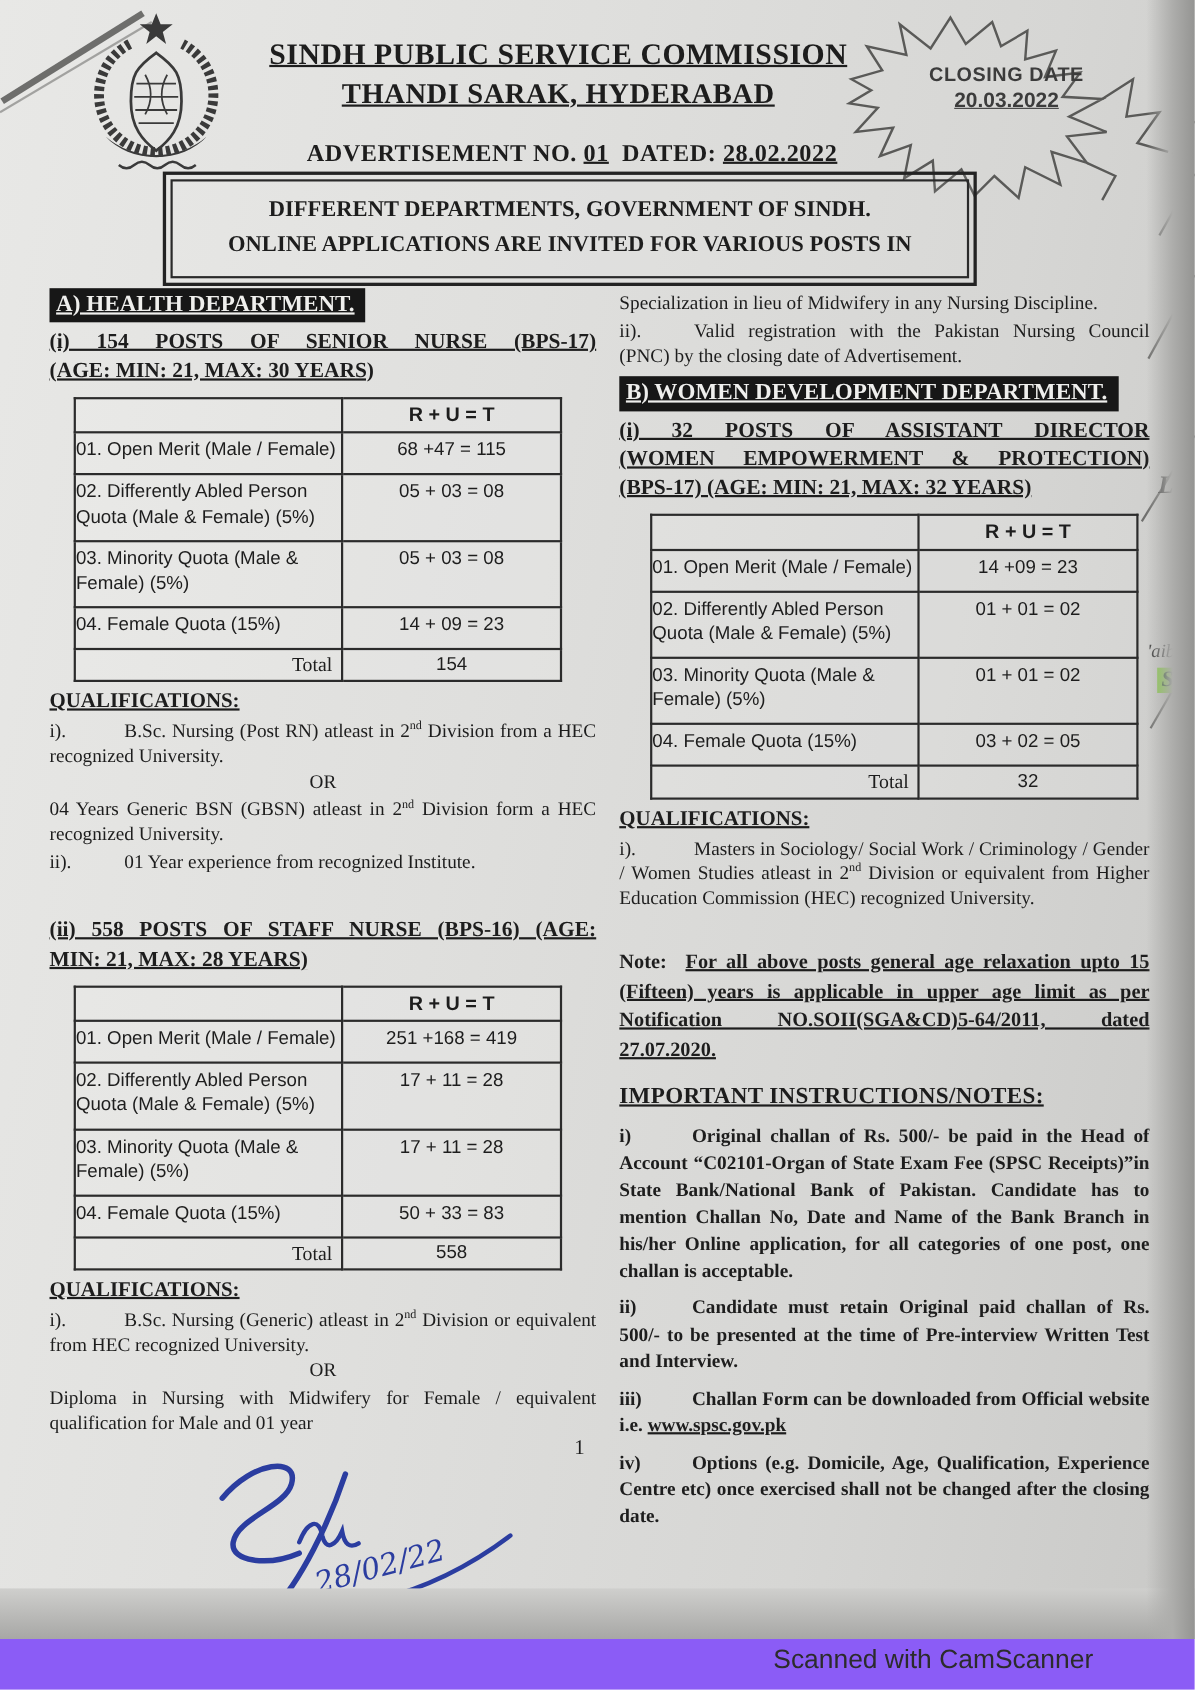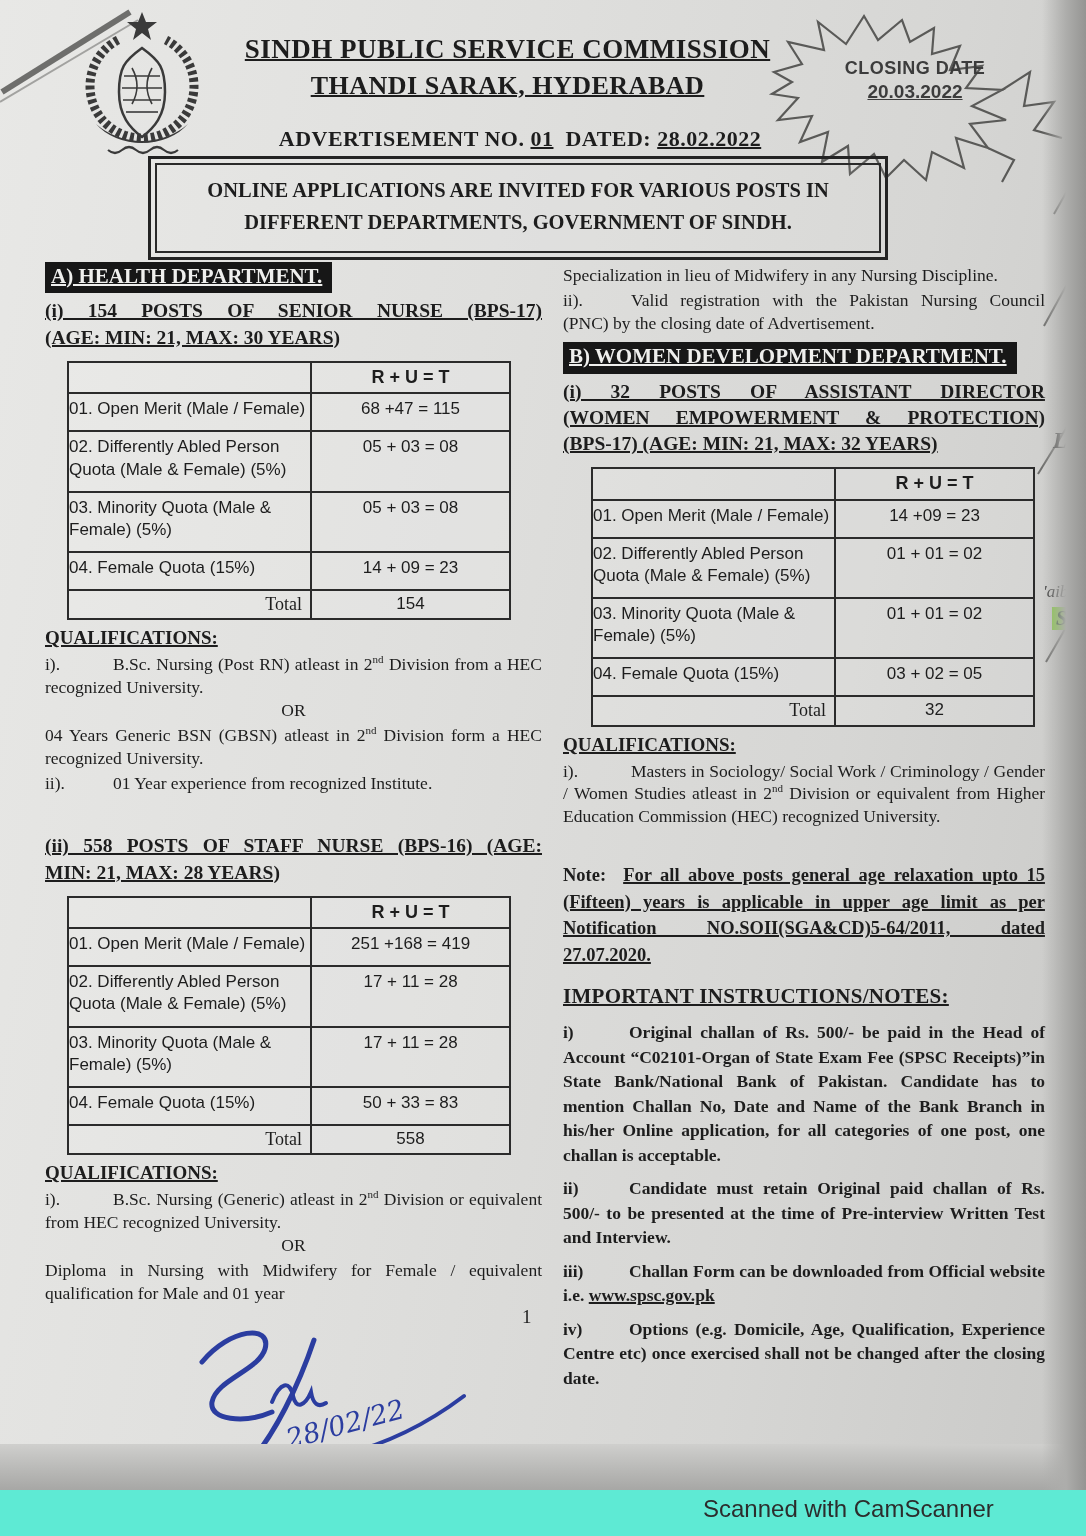--- a/index.html
+++ b/index.html
@@ -54,21 +54,21 @@
   .note-block{font-weight:bold;font-size:18.5px;line-height:1.45;}
   .note-block .nt{text-decoration:underline;text-decoration-thickness:2px;}
   .instr-head{font-weight:bold;font-size:21px;text-decoration:underline;text-decoration-thickness:2px;
               margin:14px 0 10px;letter-spacing:.3px;}
   .instr{font-weight:bold;line-height:1.4;margin-top:9px;}
   .instr .mk{display:inline-block;min-width:66px;}
   .instr .lnk{text-decoration:underline;text-decoration-thickness:2px;}
   
   .pagenum{position:absolute;left:522px;top:1306px;font-size:19px;}
   .signature{position:absolute;left:172px;top:1322px;width:310px;height:158px;}
-  .scan-footer{position:absolute;left:0;top:1490px;width:1086px;height:46px;background:#5eead4;}
+  .scan-footer{position:absolute;left:0;top:1490px;width:1086px;height:46px;background:#8b5cf6;}
   .scan-footer span{position:absolute;left:703px;top:5px;font-family:"Liberation Sans",sans-serif;
                     font-size:24px;color:#2c2c2c;}
   .frag{position:absolute;font-style:italic;color:#3a3a3a;}
   sup{font-size:11px;line-height:0;}
 </style>
 </head>
 <body>
 
 <div class="paper">
 
@@ -113,22 +113,22 @@
 
   <div class="adv-line">
     <span>ADVERTISEMENT NO.</span>
     <span class="u">01</span>&nbsp;
     <span>DATED:</span>
     <span class="u">28.02.2022</span>
   </div>
 
   <div class="ann-box">
     <div class="ann-inner">
+      <div>DIFFERENT DEPARTMENTS, GOVERNMENT OF SINDH.</div>
       <div>ONLINE APPLICATIONS ARE INVITED FOR VARIOUS POSTS IN</div>
-      <div>DIFFERENT DEPARTMENTS, GOVERNMENT OF SINDH.</div>
     </div>
   </div>
 
   <div class="col col-left">
     <div class="sec-head">A)  HEALTH DEPARTMENT.</div>
     <div class="post-title stretch">(i) 154 POSTS OF SENIOR NURSE (BPS-17)</div>
     <div class="post-title">(AGE: MIN: 21, MAX: 30 YEARS)</div>
 
     <table class="qtable">
       <tbody>

